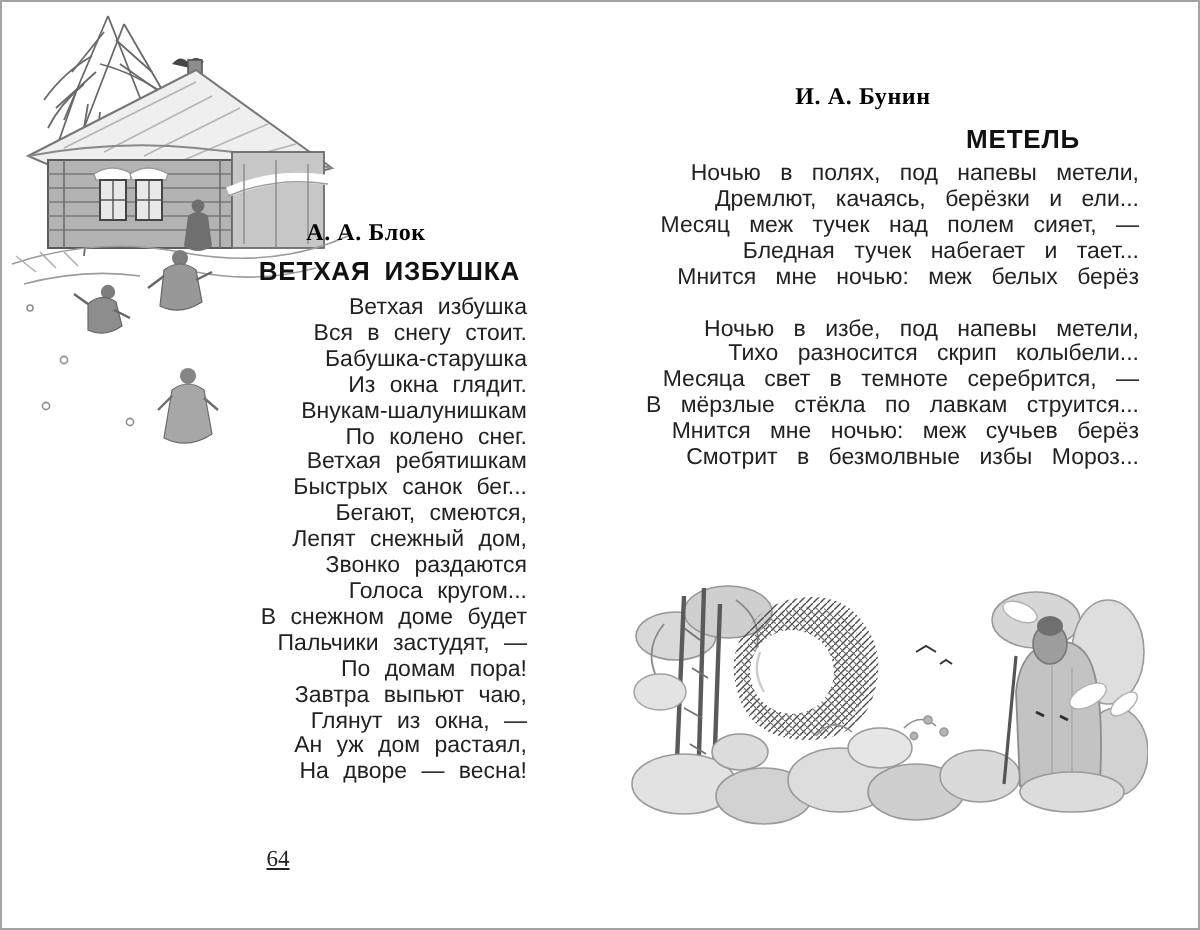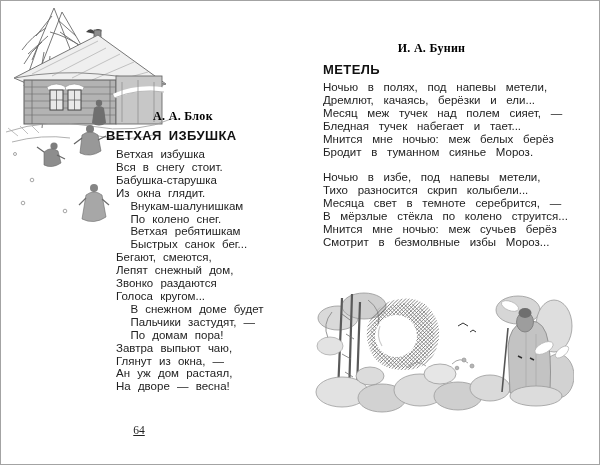--- a/index.html
+++ b/index.html
@@ -10,29 +10,29 @@
   .page-frame{
     position:absolute;inset:0;border:1px solid #a3a3a3;box-sizing:border-box;
     pointer-events:none;
   }
   .author{
     position:absolute;text-align:center;
     font-family:"Liberation Serif","DejaVu Serif",serif;
     font-weight:bold;font-size:12px;letter-spacing:.3px;color:#000000;
   }
   .poem-title{
-    position:absolute;text-align:left;
+    position:absolute;text-align:right;
     font-family:"Liberation Sans",sans-serif;font-weight:bold;
     font-size:13px;letter-spacing:.4px;word-spacing:3px;color:#111;
   }
   .author-left{left:116px;width:134px;top:109px;font-family:Liberation Serif, serif;}
   .title-left{left:106px;width:154px;top:128px;}
   .author-right{left:323px;width:217px;top:41px;}
   .title-right{left:323px;width:217px;top:62px;}
-  .poem{position:absolute;font-size:11.5px;line-height:12.9px;color:#222;}
+  .poem{position:absolute;font-size:11.5px;line-height:12.9px;color:#222;text-align:right;}
   .poem .pline{white-space:pre;}
   .poem-left{left:116px;top:148px;word-spacing:4px;}
   .poem-right{left:323px;top:81px;word-spacing:6.5px;}
   .poem-right .stanza{margin:0 0 13px 0;}
   .folio{
     position:absolute;left:119px;top:424px;width:40px;text-align:center;
     font-family:"Liberation Serif","DejaVu Serif",serif;font-size:11.5px;color:#222;text-decoration:underline;
   }
   .illus{position:absolute;}
   .illus-cabin{left:2px;top:2px;}
@@ -141,27 +141,26 @@
 
 <div class="author author-right">И. А. Бунин</div>
 <div class="poem-title title-right">МЕТЕЛЬ</div>
 <div class="poem poem-right">
   <div class="stanza">
       <div class="pline">Ночью в полях, под напевы метели,</div>
       <div class="pline">Дремлют, качаясь, берёзки и ели...</div>
       <div class="pline">Месяц меж тучек над полем сияет, —</div>
       <div class="pline">Бледная тучек набегает и тает...</div>
       <div class="pline">Мнится мне ночью: меж белых берёз</div>
-      <div class="pline">Бродит в туманном сиянье Мороз.</div>
     </div>
   <div class="stanza">
       <div class="pline">Ночью в избе, под напевы метели,</div>
       <div class="pline">Тихо разносится скрип колыбели...</div>
       <div class="pline">Месяца свет в темноте серебрится, —</div>
-      <div class="pline">В мёрзлые стёкла по колено струится...</div>
+      <div class="pline">В мёрзлые стёкла по лавкам струится...</div>
       <div class="pline">Мнится мне ночью: меж сучьев берёз</div>
       <div class="pline">Смотрит в безмолвные избы Мороз...</div>
     </div>
 </div>
 
 <svg class="illus illus-night" width="262" height="135" viewBox="0 0 262 135" aria-hidden="true">
   <defs>
     <pattern id="hatch" patternUnits="userSpaceOnUse" width="3.5" height="3.5">
       <path d="M0,3.5 L3.5,0" stroke="#4c4c4c" stroke-width="0.7"></path>
     </pattern>

